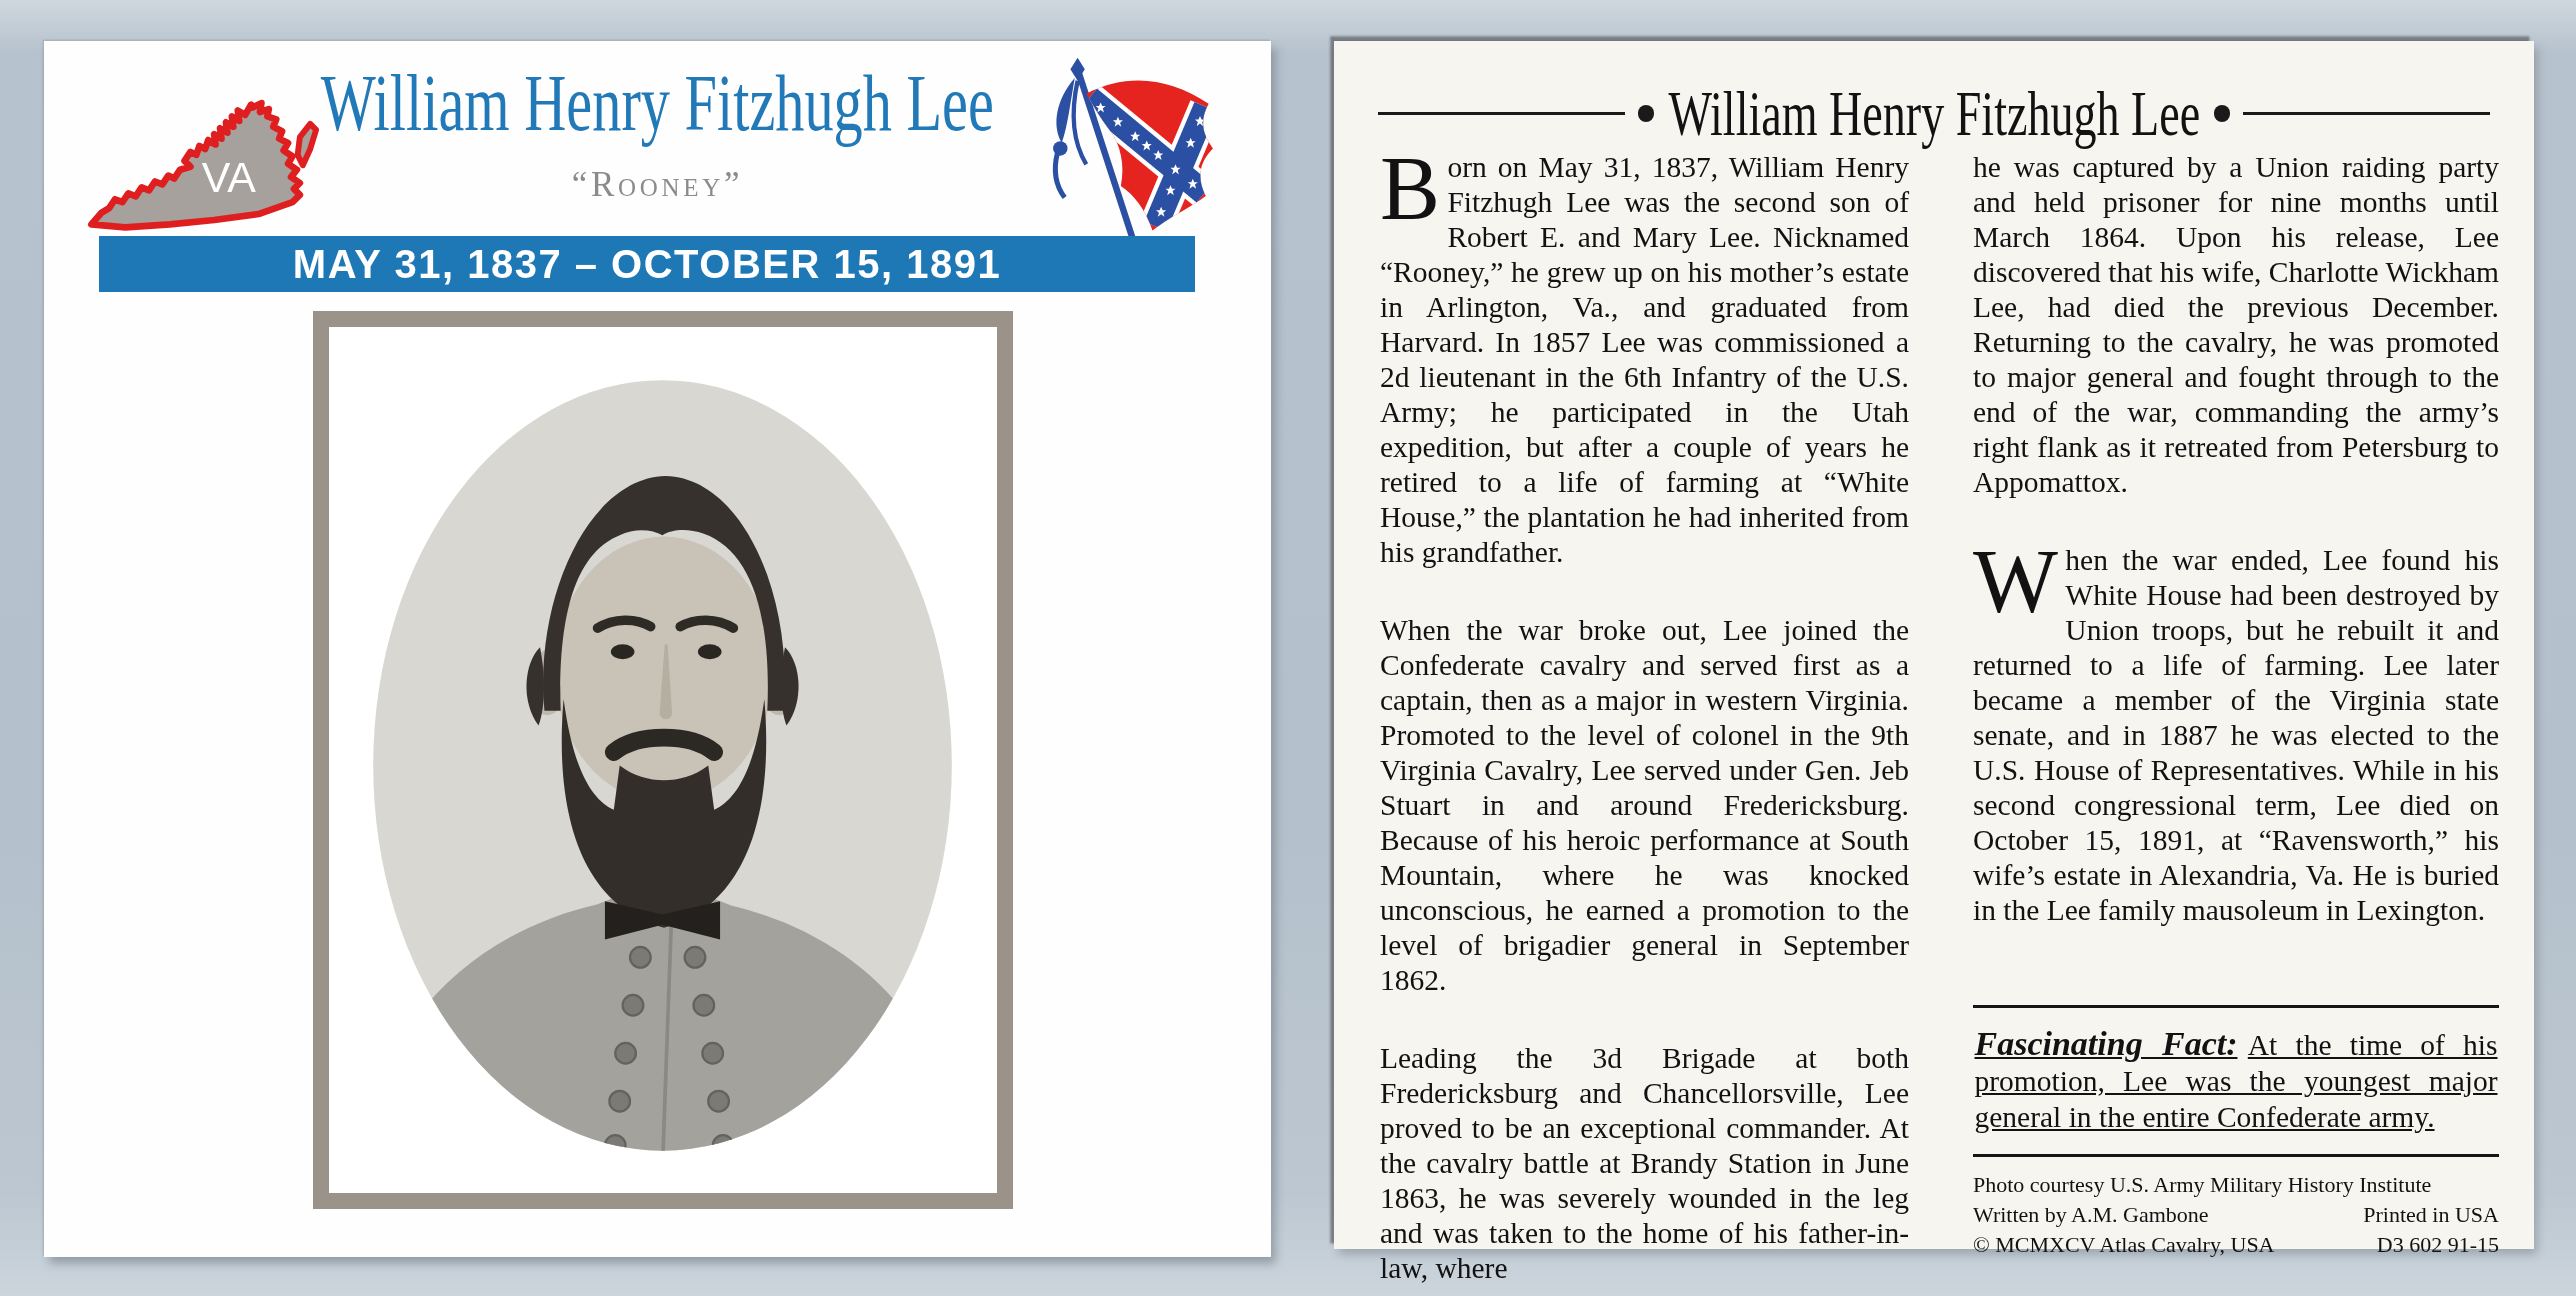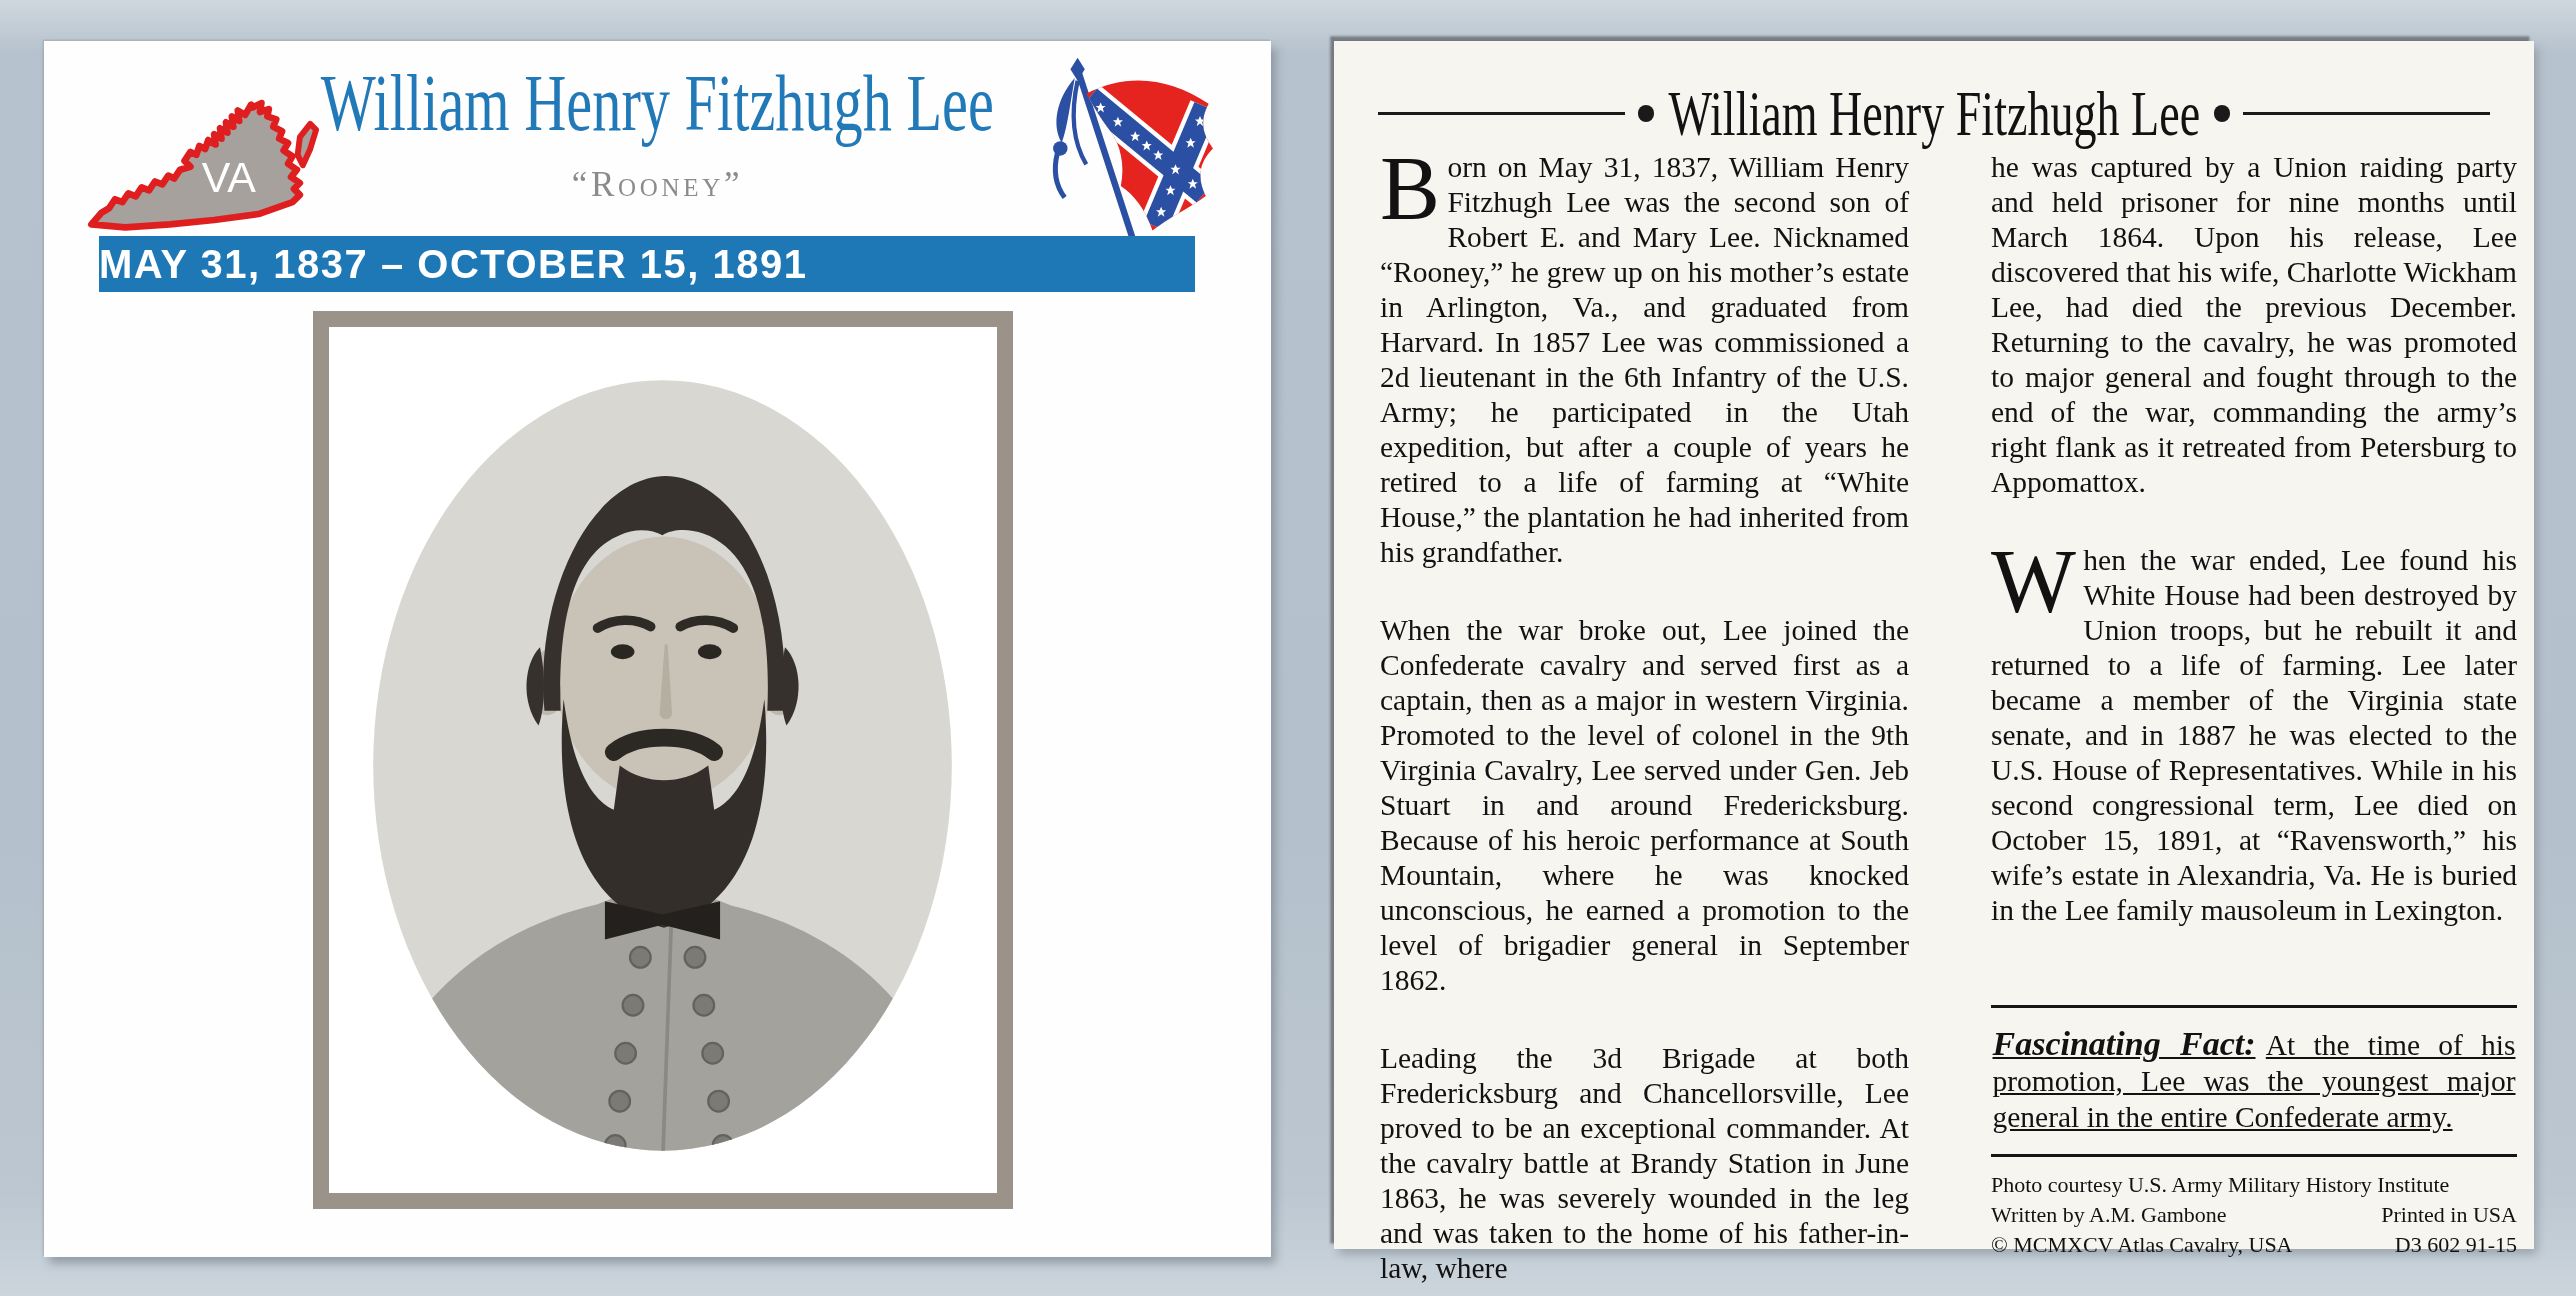--- a/index.html
+++ b/index.html
@@ -20,21 +20,21 @@
   }
   .front-title .squeeze{display:inline-block;transform:scaleX(.72);transform-origin:50% 50%;}
   .front-nickname{
     position:absolute;left:0;right:0;top:124px;text-align:center;
     color:#8b8b8b;font-size:35px;font-variant:small-caps;letter-spacing:3.7px;
   }
   .flag-icon{position:absolute;left:976px;top:14.8px;width:216px;height:195px;}
   .dates-banner{
     position:absolute;left:55px;top:195px;width:1096px;height:56px;background:#1e78b5;
     color:#ffffff;font-family:"Liberation Sans",sans-serif;font-weight:bold;
-    font-size:40px;letter-spacing:1.5px;text-align:left;line-height:56px;white-space:nowrap;
+    font-size:40px;letter-spacing:1.5px;text-align:center;line-height:56px;white-space:nowrap;
   }
   .portrait-frame{
     position:absolute;left:269px;top:270px;width:700px;height:898px;
     border:16.2px solid #9b9289;background:#ffffff;box-sizing:border-box;
   }
   .portrait-photo{position:absolute;left:25px;top:25px;width:617px;height:815px;}
   
   .card-back{
     position:absolute;left:1334px;top:41px;width:1200px;height:1208px;
     background:#f7f5f0;
@@ -46,21 +46,21 @@
     display:flex;align-items:center;justify-content:center;
   }
   .rule-line{flex:1;height:3.7px;background:#1a1a1a;}
   .title-bullet{width:16.2px;height:16.2px;border-radius:50%;background:#1a1a1a;flex:0 0 auto;margin:0 13.3px;}
   .back-title{
     font-size:64px;line-height:1;white-space:nowrap;color:#121212;
     display:inline-block;transform:scaleX(.72);transform-origin:50% 50%;margin:0 -103px;
   }
   .col{position:absolute;top:109px;text-align:justify;font-size:29.5px;line-height:35px;color:#121212;}
   .col-1{left:46px;width:529px;}
-  .col-2{left:657px;width:526px;}
+  .col-2{left:639px;width:526px;}
   .col p{margin:0 0 43px 0;}
   .col p:last-child{margin-bottom:4px;}
   .dropcap{float:left;font-size:90px;line-height:69px;margin:4.4px 7.4px 0 0;}
   .fact-section{
     margin-top:77px;border-top:3.7px solid #151515;border-bottom:3.7px solid #151515;
     padding:17.7px 1.5px 19px 1.5px;text-align:justify;font-size:29.5px;line-height:36px;text-decoration:underline;
   }
   .fact-label{font-weight:bold;font-style:italic;font-size:34px;margin-right:10.3px;}
   .credits{margin-top:13.3px;font-size:22px;line-height:30px;}
   .credit-row{display:flex;justify-content:space-between;}

